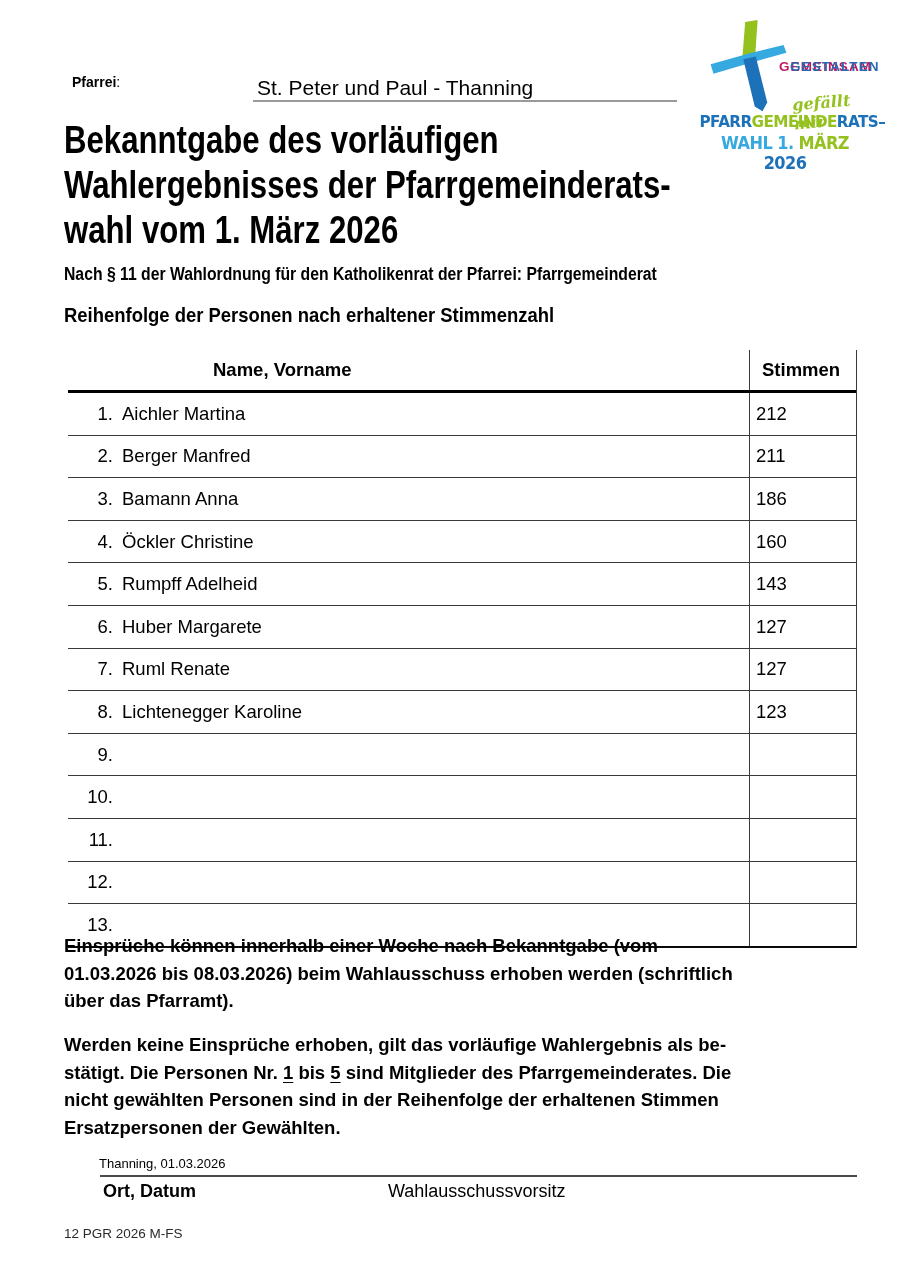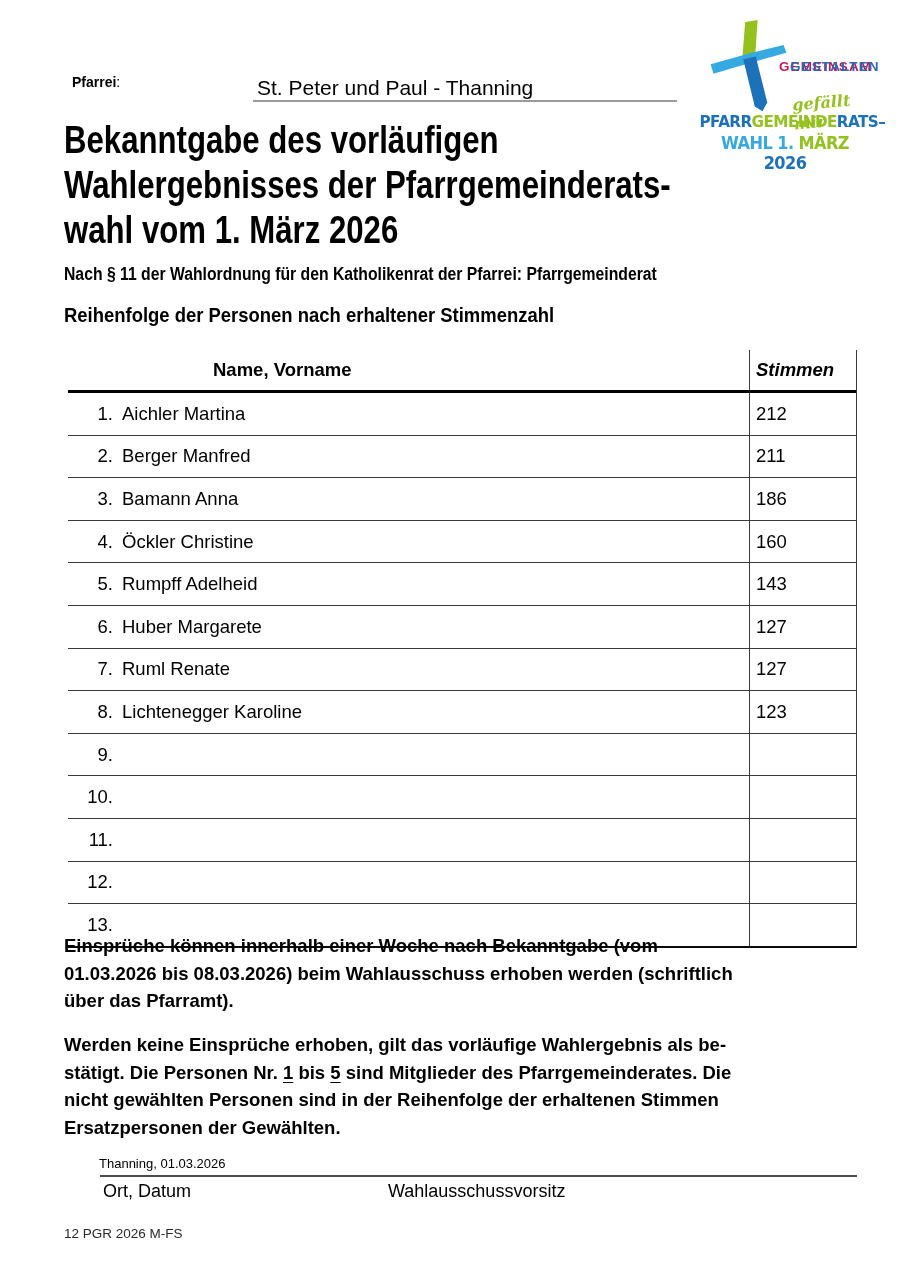--- a/index.html
+++ b/index.html
@@ -43,35 +43,35 @@
   .rtable{position:absolute;left:68px;top:350px;width:789px;box-sizing:border-box;
           border-right:1.6px solid #3a3a3a;font-size:18.5px;}
   .thead{display:flex;height:40px;border-bottom:3px solid #000;font-weight:bold;gap:46px;}
   .trow{display:flex;height:41.6px;border-bottom:1.5px solid #3a3a3a;}
   .trow:last-child{border-bottom:2.6px solid #0a0a0a;}
   .cell{display:flex;align-items:center;box-sizing:border-box;}
   .cell-num{width:45px;justify-content:flex-end;flex:none;}
   .cell-name{flex:1;padding-left:9px;}
   .cell-votes{width:107px;flex:none;border-left:1.6px solid #3a3a3a;padding-left:6px;}
   .thead .cell-name{padding-left:54px;}
-  .thead .cell-votes{padding-left:6px;font-style:italic;}
+  .thead .cell-votes{padding-left:12px;}
 
   
   .para{position:absolute;left:64px;width:810px;font-size:18.5px;line-height:27.5px;
         white-space:nowrap;}
   .para1{top:932px;}
   .para2{top:1031px;font-weight:bold;}
   .b{font-weight:bold;} .r{font-weight:bold;}
   .u{text-decoration:underline;text-underline-offset:3px;}
 
   
   .sig-place{position:absolute;left:99px;top:1156px;font-size:13px;}
   .sig-line{position:absolute;left:100px;top:1175px;width:757px;height:0;
             border-top:2.5px solid #4a4a4a;}
-  .sig-left{position:absolute;left:103px;top:1181px;font-size:18px;}
+  .sig-left{position:absolute;left:103px;top:1181px;font-size:18px;font-weight:bold;}
   .sig-right{position:absolute;left:388px;top:1181px;font-size:18px;}
 
   
   .footer{position:absolute;left:64px;top:1226px;font-size:13.5px;color:#2a2a2a;}
 </style>
 </head>
 <body>
 
 <div class="page">
 

